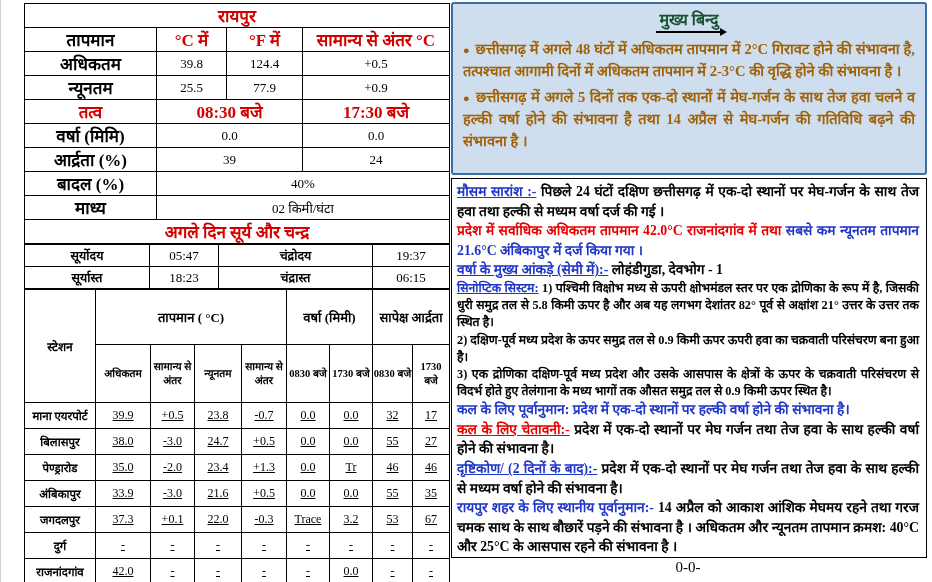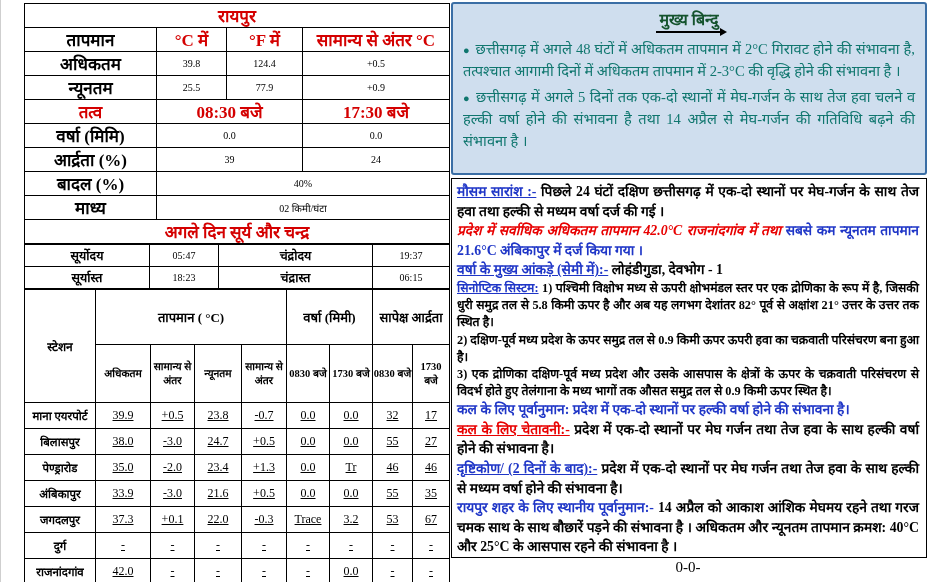--- a/index.html
+++ b/index.html
@@ -5,50 +5,50 @@
   * { margin:0; padding:0; box-sizing:border-box; }
   body { background:#e8e8e8; font-family:"Liberation Serif", serif; }
   .page { position:relative; width:932px; height:582px; background:#ffffff; overflow:hidden;
           border-left:1px solid #cfcfcf; }
   
   .left-col { position:absolute; left:23px; top:3px; width:425px; }
   table { border-collapse:collapse; width:425px; table-layout:fixed; }
   td { border:1.6px solid #000; text-align:center; vertical-align:middle;
        font-weight:bold; color:#000; overflow:hidden; }
   .t1 td { height:22px; font-size:17px; }
-  .t1 .val, .sm .val { font-weight:normal; font-size:10px; }
+  .t1 .val, .sm .val { font-weight:normal; font-size:13px; }
   .red { color:#d40000; }
   .sm td { height:22px; font-size:12.5px; }
   .st td { font-size:12px; }
   .st .grp { height:55px; font-size:13px; }
   .st .sub { height:58px; font-size:10.5px; line-height:1.25; }
   .st .name { font-size:11.5px; }
   .st .v { font-weight:normal; font-size:12px; height:26px;text-decoration:underline; }
   
   .right-col { position:absolute; left:450px; top:0; width:478px; }
   .highlight-box { position:absolute; left:0; top:2px; width:476px; height:173px;
                    background:#cfdeee; border:2px solid #3a6ea5; border-radius:3px;
                    padding:4px 10px 0 10px; }
   .hl-title-wrap { text-align:center; margin-bottom:6px; }
   .hl-title { display:inline-block; position:relative; font-size:16px; font-weight:bold;
               color:#14532d; border-bottom:2px solid #000; padding:0 4px 1px 4px; }
   .hl-title::after { content:""; position:absolute; right:-9px; bottom:-5px;
                      border:4px solid transparent; border-left:7px solid #000; }
-  .hl-bullet { font-size:14.6px; font-weight:normal; color:#0f766e; text-align:justify;
+  .hl-bullet { font-size:14.6px; font-weight:bold; color:#a16207; text-align:justify;
                line-height:1.5; margin-bottom:4px; }
   .hl-bullet::before { content:"\25CF\2002"; font-size:11px; }
   .bulletin { position:absolute; left:0; top:178px; width:476px; height:380px;
               border:1.6px solid #000; background:#fff; padding:3px 7px 0 5px; }
   .para { font-size:13.8px; font-weight:bold; color:#000; text-align:justify; line-height:1.42; }
   .para.syn { font-size:12.3px; line-height:1.4; }
   .h-blue { color:#1f36c7; }
   .h-blue.u { text-decoration:underline; text-decoration-color:#1f36c7; }
   .h-red { color:#e80000; }
   .h-red.u { text-decoration:underline; text-decoration-color:#e80000; }
-  .txt-red { color:#e80000;font-style:italic; }
+  .txt-red { color:#e80000; }
   .txt-blue { color:#1f36c7; }
   .footer-mark { text-align:center; font-size:15px; font-weight:normal; margin-top:2px; }
 </style>
 </head>
 <body>
 
 <div class="page">
 
   <div class="left-col">
 

